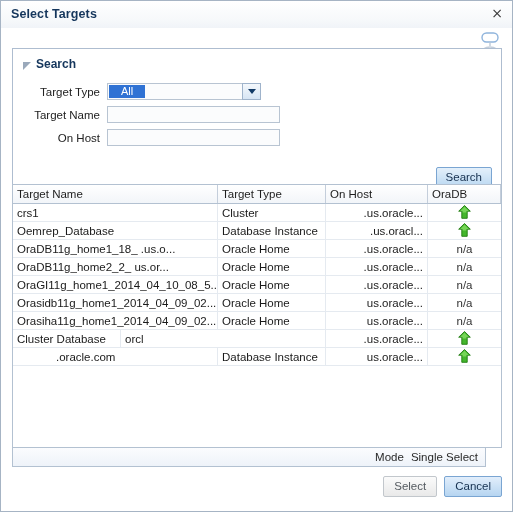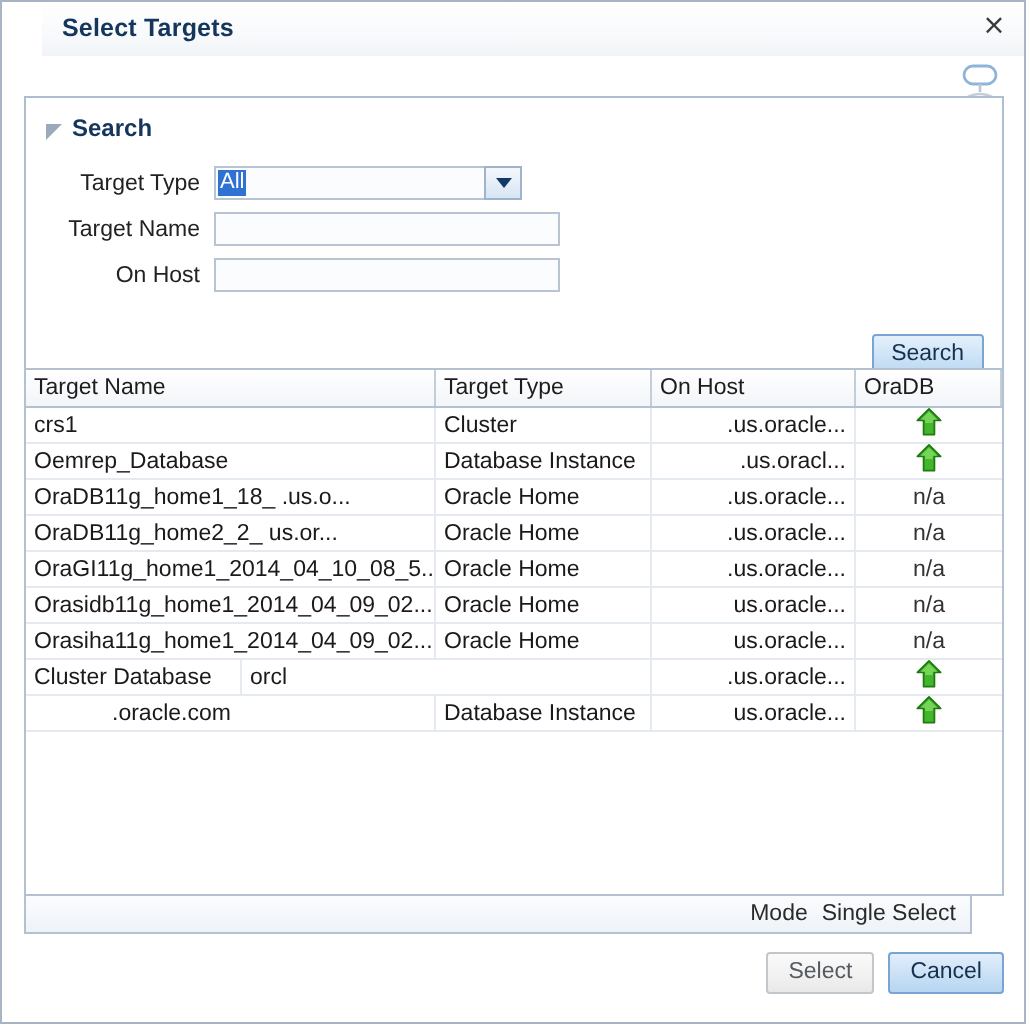--- a/index.html
+++ b/index.html
@@ -27,21 +27,20 @@
     box-sizing: border-box;
   }
 
   
   #titlebar {
     position: relative;
     height: 31px;
     background: linear-gradient(to bottom, #ffffff 0%, #f7f9fb 60%, #eef2f7 100%);
     border-bottom: 1px solid #b9c6d6;
     box-sizing: border-box;
-    margin-left: 20px;
   }
   #title-text {
     position: absolute;
     left: 10px;
     top: 6px;
     font-size: 12.5px;
     font-weight: bold;
     color: #15365c;
     letter-spacing: 0.1px;
   }
@@ -136,21 +135,21 @@
   #target-type-field {
     width: 154px;
     display: flex;
     align-items: center;
   }
   #target-type-value {
     background: #2f72d4;
     color: #ffffff;
     font-size: 11px;
     line-height: 13px;
-    padding: 0 1px;
+    padding: 0 12px;
     margin-left: 1px;
   }
   #dropdown-btn {
     position: absolute;
     right: -1px;
     top: -1px;
     width: 19px;
     height: 17px;
     border: 1px solid #9fb3cb;
     background: linear-gradient(to bottom, #f4f8fc 0%, #d7e5f4 100%);

